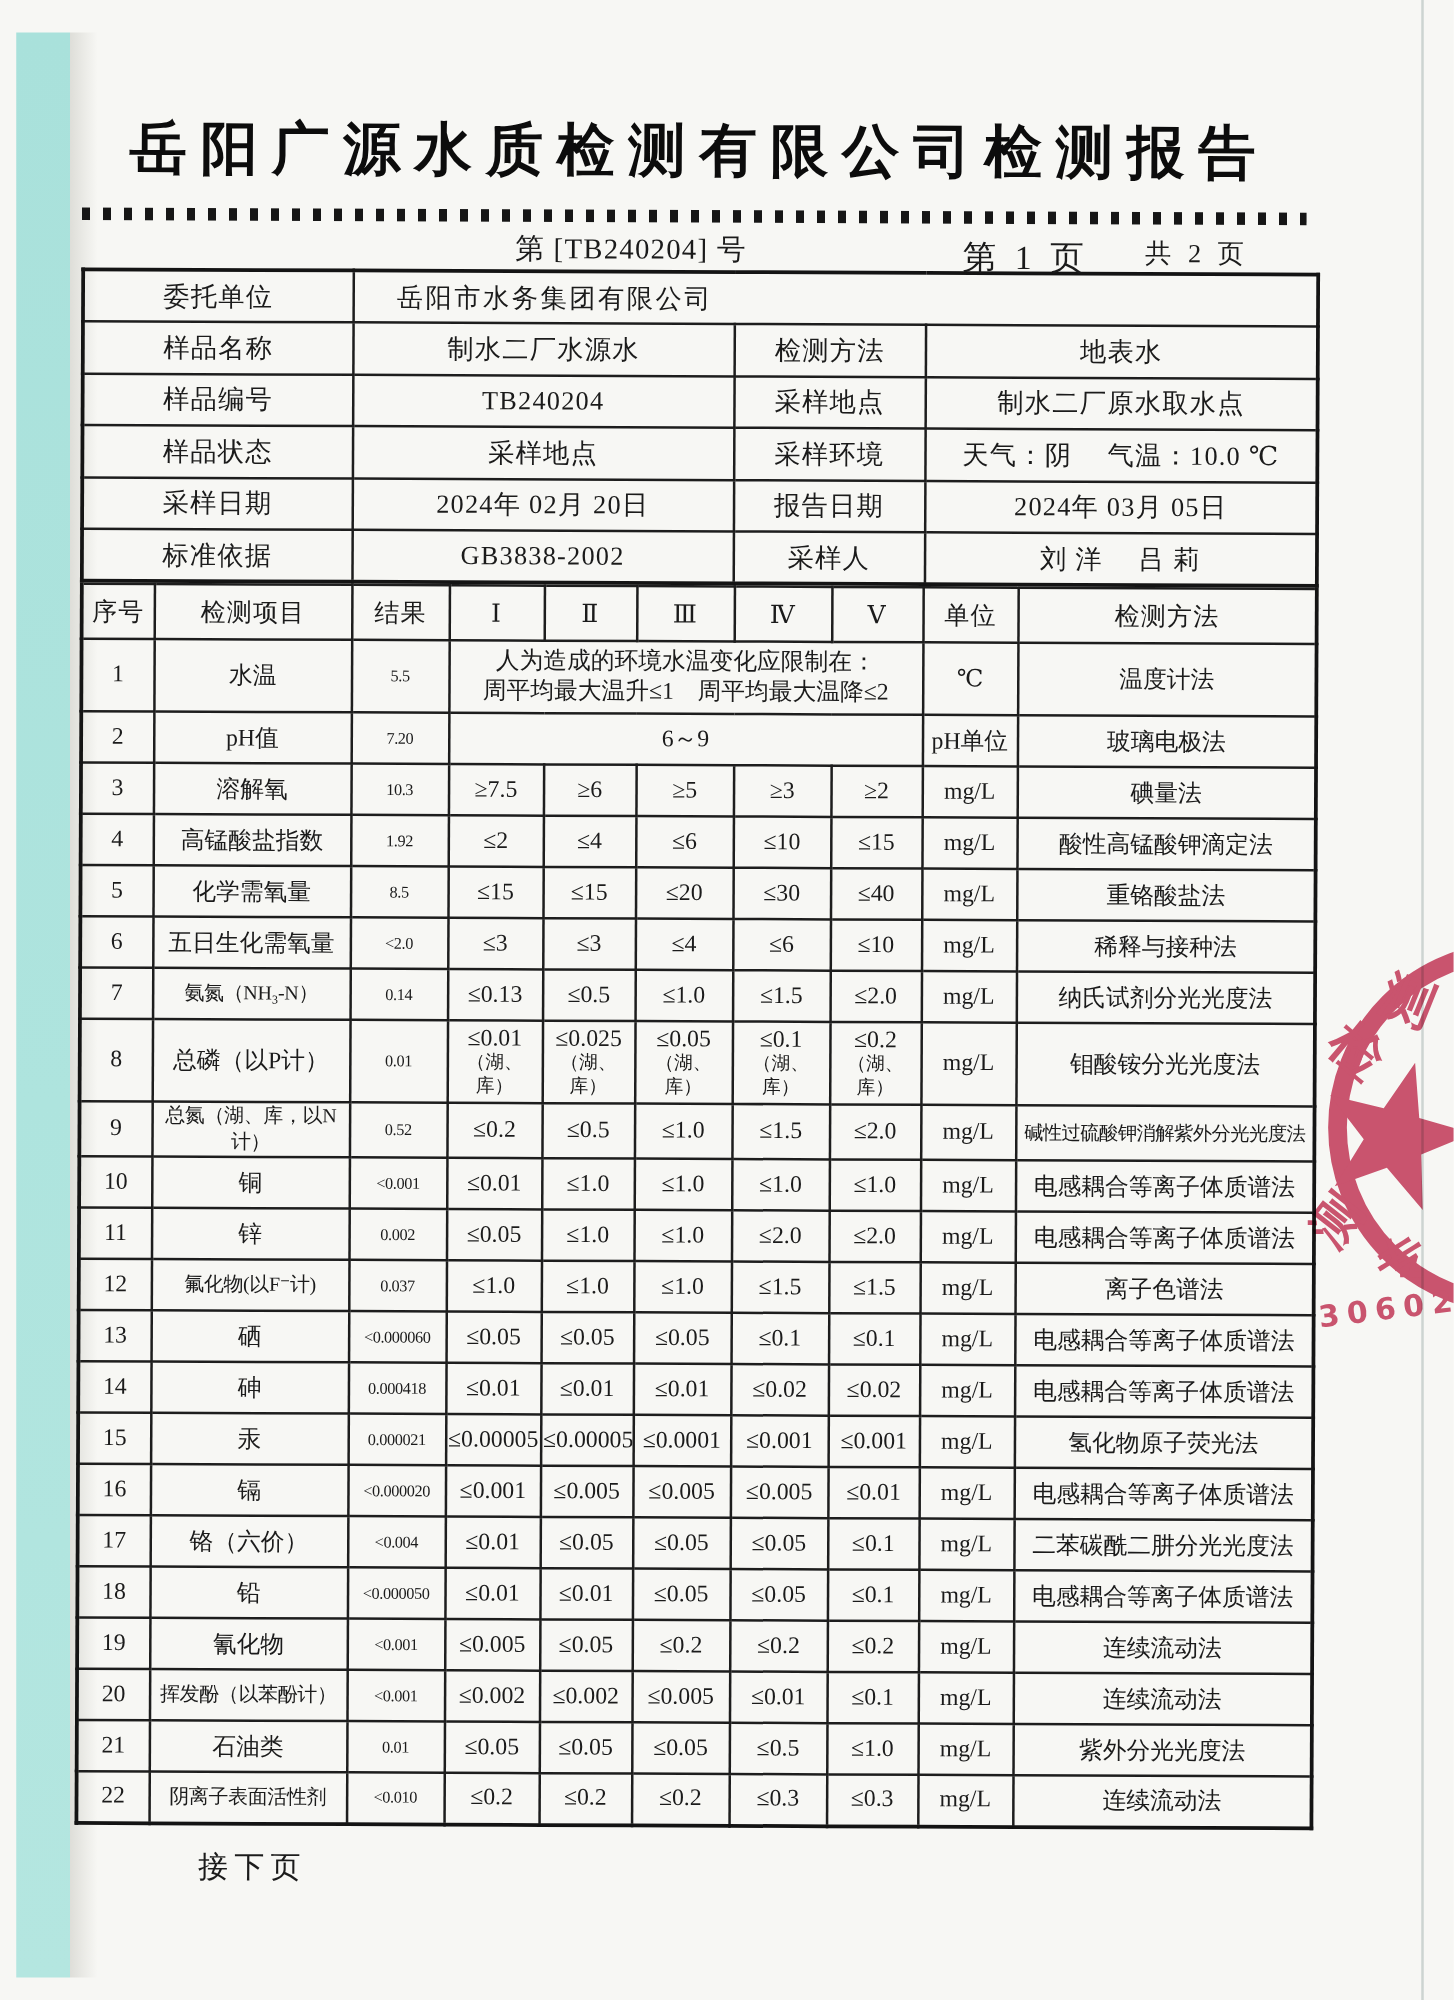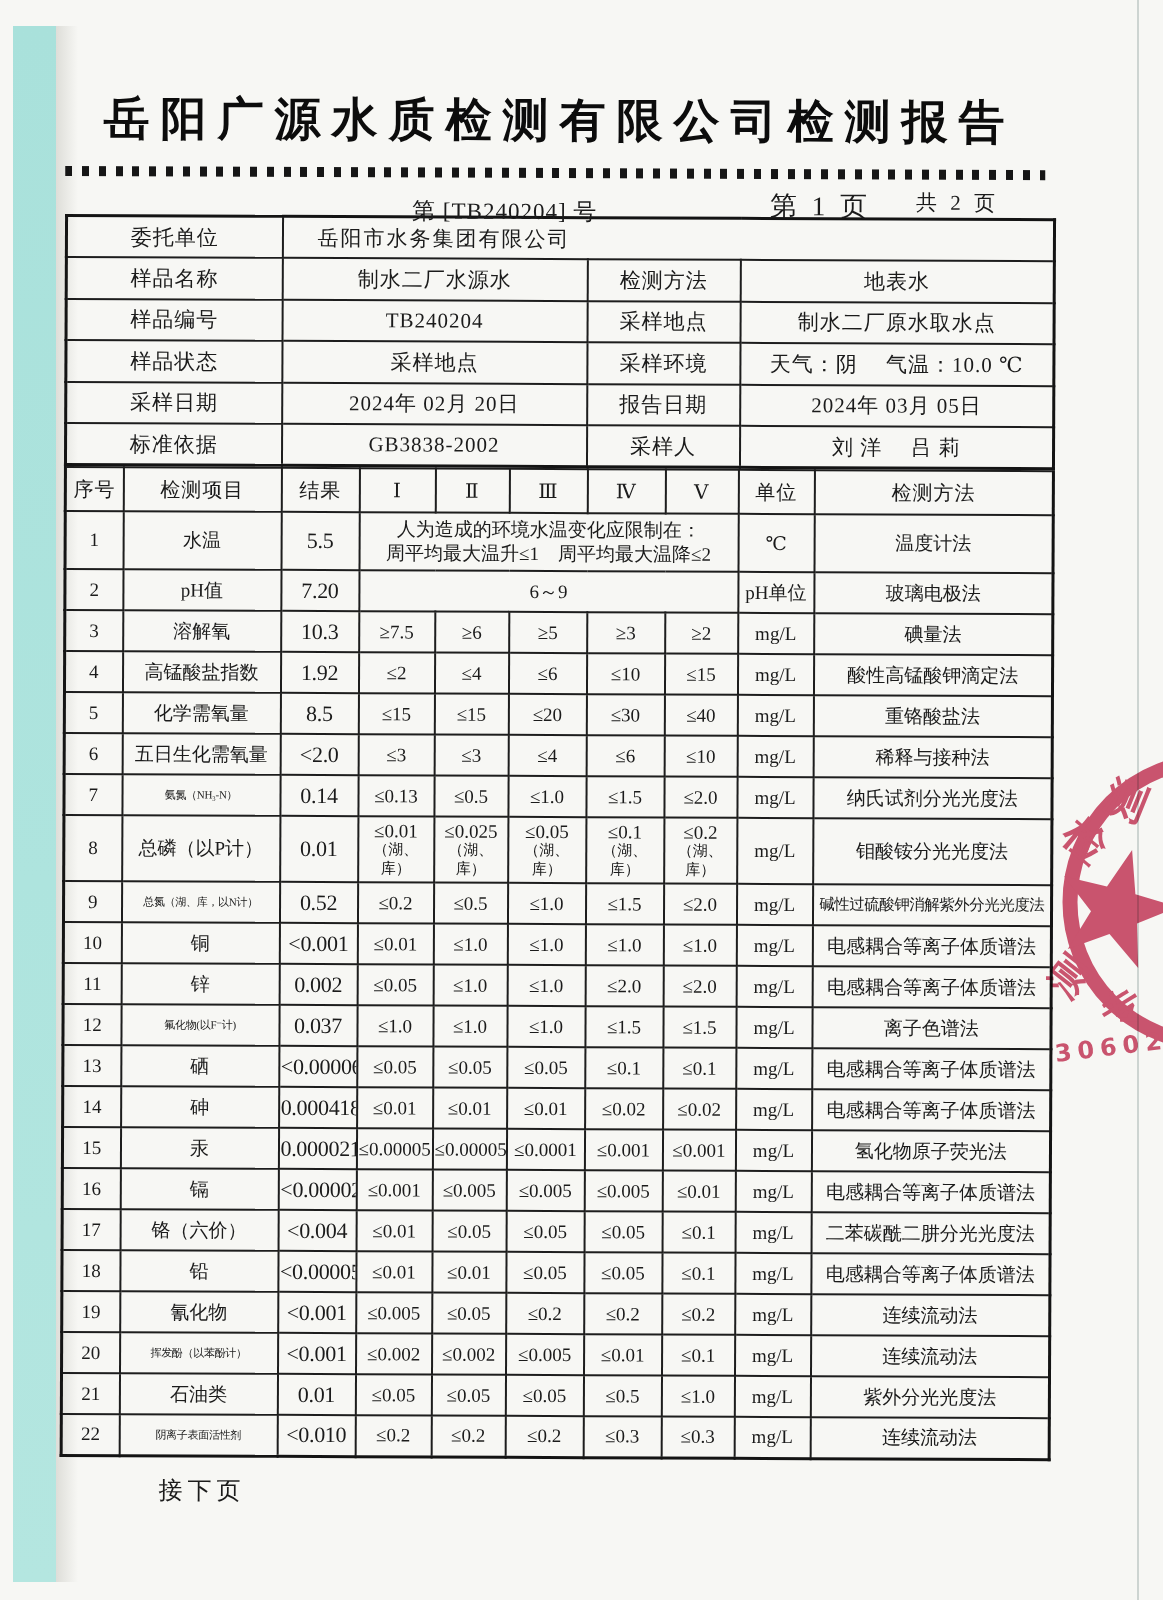--- a/index.html
+++ b/index.html
@@ -33,40 +33,40 @@
     margin-top:88px; text-align:center;
     font-family:"DejaVu Sans","Liberation Sans",sans-serif;
     font-weight:900; font-size:46px; letter-spacing:11px; color:#0c0c0c;
     white-space:nowrap;
   }
   .dotted-rule {
     margin-top:16px; height:10px; width:980px;
     background:repeating-linear-gradient(90deg,#161616 0 7px, transparent 7px 16.8px);
   }
   .doc-line { position:relative; height:34px; margin-top:4px; font-size:23px; }
-  .doc-number { position:absolute; left:44.5%; transform:translateX(-50%); top:14px; letter-spacing:1px; }
+  .doc-number { position:absolute; left:44.5%; transform:translateX(-50%); top:2px; letter-spacing:1px; }
   .page-current { position:absolute; right:182px; top:5px; font-size:27px; letter-spacing:4px; }
   .page-total   { position:absolute; right:54px;  top:5px; font-size:21px; letter-spacing:4px; }
 
   
   table { border-collapse:collapse; table-layout:fixed; width:988px; background:transparent; }
   td, th { border:2px solid #1d1d1d; text-align:center; vertical-align:middle; overflow:hidden; }
   table.info { border:3px solid #141414; }
   table.results { border:3px solid #141414; border-top:none; }
   .info tr { height:41.5px; }
   .info td { font-size:21px; letter-spacing:1px; }
   .info td.val-left { text-align:left; padding-left:34px; letter-spacing:2px; }
   .results th { font-size:20px; font-weight:normal; height:44px; letter-spacing:1px; }
   .results tr { height:41px; }
   .results tr.row-xtall { height:58px; }
   .results tr.row-tall  { height:66px; }
   .results td { font-size:19px; }
-  .results td.cell-item.small  { font-size:11px; letter-spacing:-0.3px; }
+  .results td.cell-item.small  { font-size:16px; letter-spacing:-0.3px; }
   .results td.cell-method.small{ font-size:15.5px; letter-spacing:-0.5px; }
-  .results td.cell-result { font-size:22px; letter-spacing:-0.3px; padding:0 1px;margin-left:24px; }
+  .results td.cell-result { font-size:13px; letter-spacing:-0.3px; padding:0 1px;margin-left:24px; }
   .results td.cell-limit { padding:0 1px; }
   .results td .lim-note { font-size:15px; margin-top:-2px;text-align:center; }
   .results td.cell-limit-merged div { line-height:1.25; font-size:19px; }
 
   .footer-note { margin-top:17px; margin-left:99px; font-size:24px; letter-spacing:5px; }
 
   
   .stamp-clip {
     position:absolute; left:1046px; top:742px; width:117px; height:330px;
     overflow:hidden; pointer-events:none;

